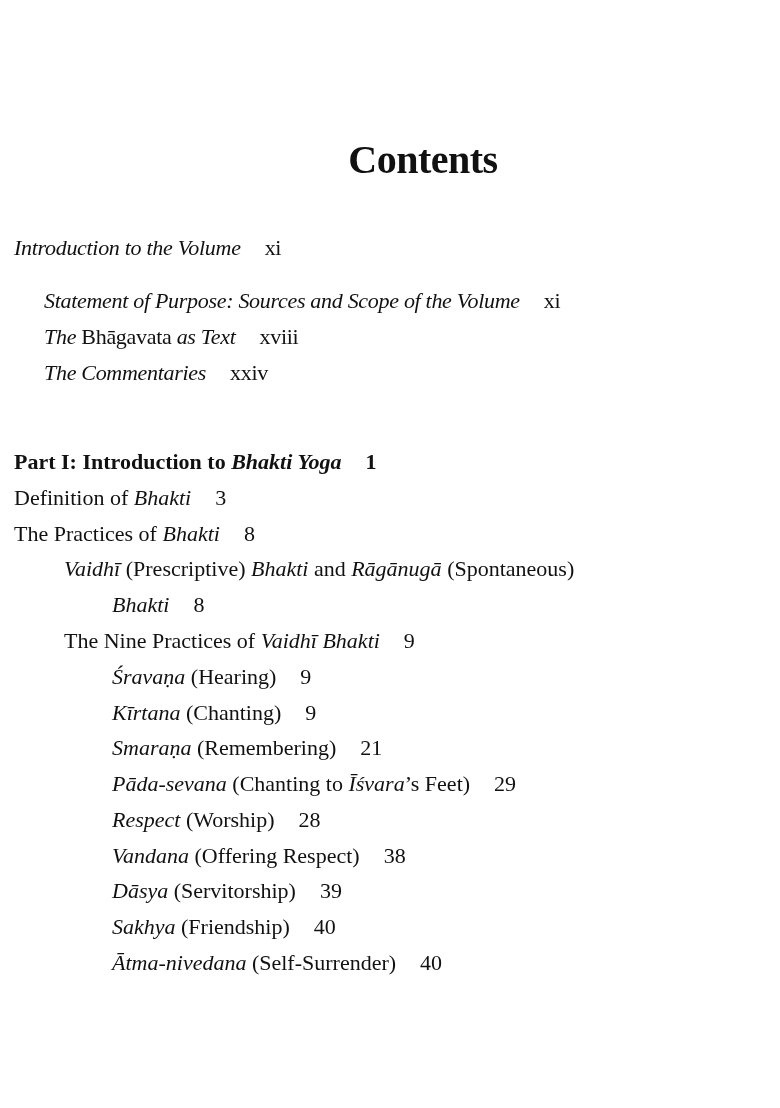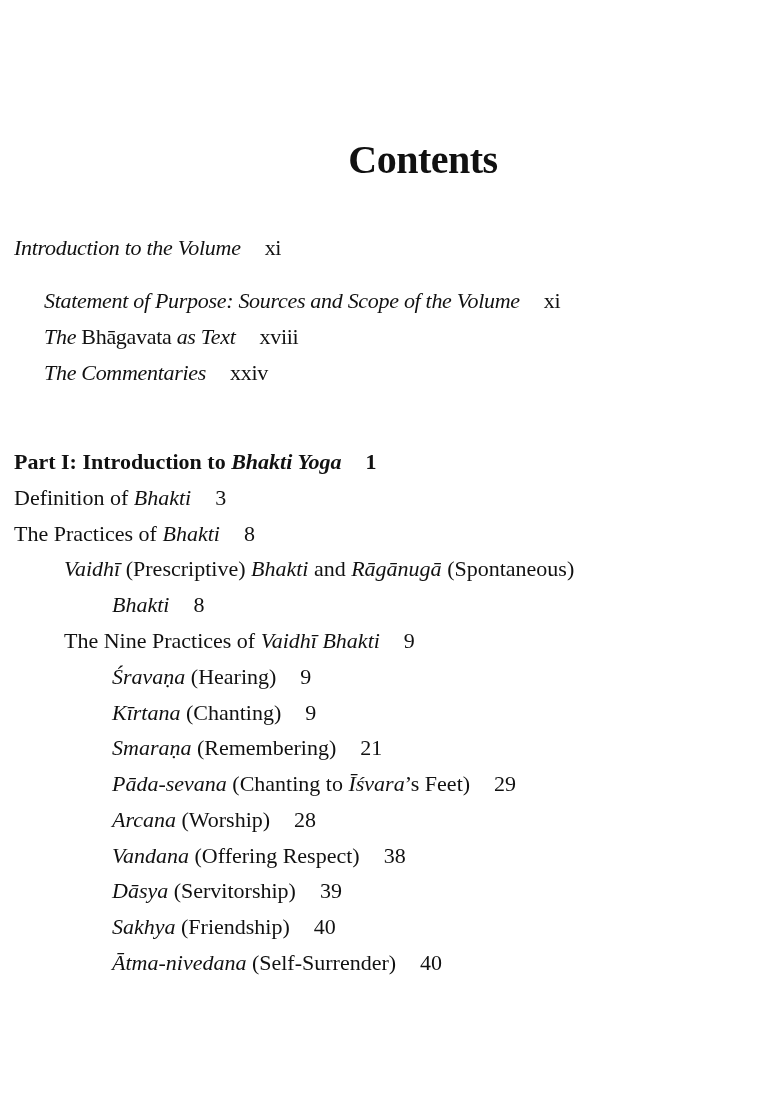--- a/index.html
+++ b/index.html
@@ -97,21 +97,21 @@
 
 <div class="toc-line lvl3" style="top:733px;">
   <span class="it">Smaraṇa</span><span> (Remembering)</span><span class="pg">21</span>
 </div>
 
 <div class="toc-line lvl3" style="top:769px;">
   <span class="it">Pāda-sevana</span><span> (Chanting to </span><span class="it">Īśvara</span><span>’s Feet)</span><span class="pg">29</span>
 </div>
 
 <div class="toc-line lvl3" style="top:805px;">
-  <span class="it">Arcana</span><span> (Worship)</span><span class="pg">28</span>
+  <span class="it">Respect</span><span> (Worship)</span><span class="pg">28</span>
 </div>
 
 <div class="toc-line lvl3" style="top:841px;">
   <span class="it">Vandana</span><span> (Offering Respect)</span><span class="pg">38</span>
 </div>
 
 <div class="toc-line lvl3" style="top:876px;">
   <span class="it">Dāsya</span><span> (Servitorship)</span><span class="pg">39</span>
 </div>
 

